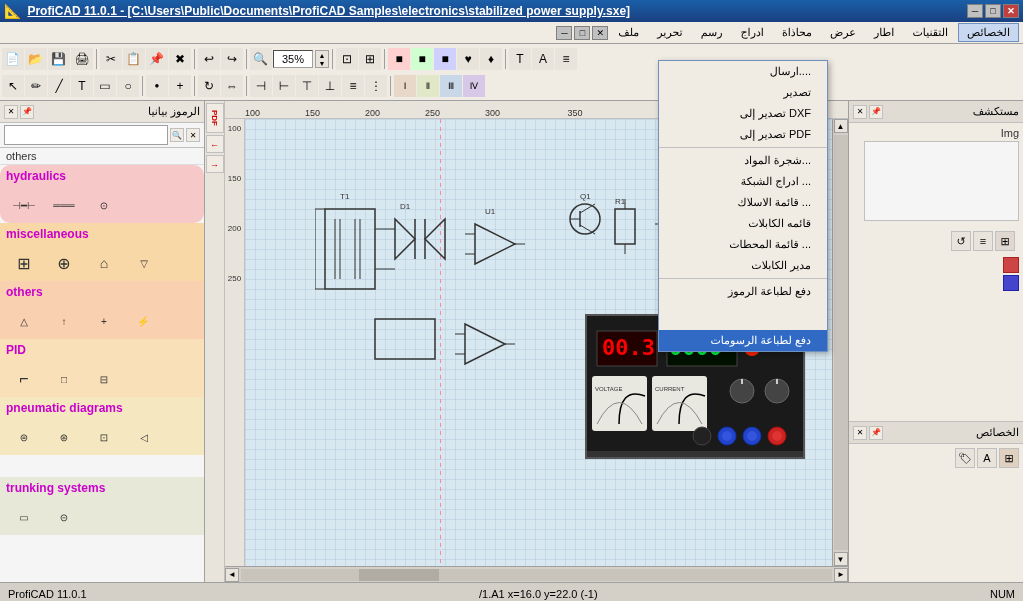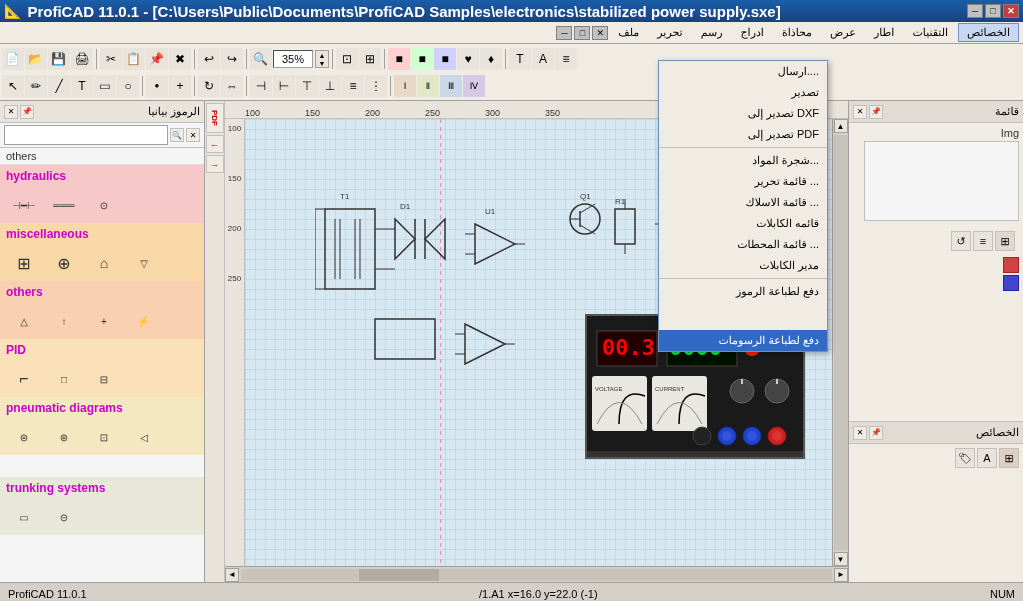--- a/index.html
+++ b/index.html
@@ -246,21 +246,21 @@
       right: 195px;
       width: 170px;
       background: #f0ece4;
       border: 1px solid #7090c0;
       box-shadow: 2px 2px 6px rgba(0,0,0,0.3);
       z-index: 1000;
       direction: rtl;
       font-size: 11px;
     }
     .dropdown-item {
-      padding: 4px 8px;
+      padding: 4px 16px;
       cursor: pointer;
       color: #000;
       white-space: nowrap;
     }
     .dropdown-item.highlighted { background: #316ac5; color: white; margin-top: 28px; }
     .dropdown-separator { height: 1px; background: #c0c0c0; margin: 2px 0; }
     
     
     #h-scrollbar {
       height: 16px;
@@ -272,21 +272,21 @@
     #v-scrollbar {
       width: 16px;
       background: #d4d0c8;
       border-left: 1px solid #a0a0a0;
       display: flex;
       flex-direction: column;
       align-items: center;
     }
     
     
-    .cat-hydraulics { background: #f7c8c8; }
+    .cat-hydraulics { background: #f7c8c8; border-radius: 10px; }
     .cat-misc { background: #f9d8a8; }
     .cat-others { background: #f9d0b0; }
     .cat-pid { background: #f9e0b8; }
     .cat-pneumatic { background: #f5e8c0; }
     .cat-trunking { background: #e8e8d8; margin-top: 22px; }
     .sidebar-btn {
       width: 14px; height: 14px;
       background: #f0ece4;
       border: 1px solid #c0c0c0;
       display: flex; align-items: center; justify-content: center;
@@ -369,21 +369,21 @@
       color: #c00;
       font-weight: bold;
     }
   </style>
 </head>
 <body>
 
 <div id="title-bar">
   <div style="display:flex;align-items:center;gap:6px;">
     <span style="font-size:14px;">📐</span>
-    <span style="font-size:15px;">ProfiCAD 11.0.1 - [C:\Users\Public\Documents\ProfiCAD Samples\electronics\stabilized power supply.sxe]</span>
+    <span style="font-size:12px;text-decoration:underline;">ProfiCAD 11.0.1 - [C:\Users\Public\Documents\ProfiCAD Samples\electronics\stabilized power supply.sxe]</span>
   </div>
   <div id="title-bar-buttons">
     <div class="tb-btn">─</div>
     <div class="tb-btn">□</div>
     <div class="tb-btn" style="background:#c04040;color:white;">✕</div>
   </div>
 </div>
 
 <div id="menu-bar">
   <div class="menu-item active">الخصائص</div>
@@ -555,21 +555,21 @@
   </div>
 
   <div id="canvas-area" style="flex:1;display:flex;flex-direction:column;overflow:hidden;">
 
     <div id="ruler-h" style="height:18px;background:#e8e4dc;border-bottom:1px solid #c0c0c0;display:flex;align-items:flex-end;padding-left:20px;font-size:9px;color:#333;overflow:hidden;">
       <span style="min-width:60px;">100</span>
       <span style="min-width:60px;">150</span>
       <span style="min-width:60px;">200</span>
       <span style="min-width:60px;">250</span>
       <span style="min-width:60px;">300</span>
-      <span style="min-width:60px;">350</span>
+      <span style="min-width:60px;text-align:center;">350</span>
     </div>
 
     <div style="display:flex;flex:1;overflow:hidden;">
 
       <div id="ruler-v" style="width:20px;background:#e8e4dc;border-right:1px solid #c0c0c0;font-size:9px;color:#333;display:flex;flex-direction:column;overflow:hidden;padding-top:5px;align-items:center;">
         <span style="height:50px;display:flex;align-items:flex-start;font-size:8px;">100</span>
         <span style="height:50px;display:flex;align-items:flex-start;font-size:8px;">150</span>
         <span style="height:50px;display:flex;align-items:flex-start;font-size:8px;">200</span>
         <span style="height:50px;display:flex;align-items:flex-start;font-size:8px;">250</span>
       </div>
@@ -694,21 +694,21 @@
         <div style="width:80px;height:12px;background:#b0aca4;margin-left:20%;"></div>
       </div>
       <div style="width:14px;height:14px;background:#e8e4dc;border:1px solid #a0a0a0;display:flex;align-items:center;justify-content:center;font-size:8px;cursor:pointer;">►</div>
     </div>
   </div>
 
   <div id="right-panel" style="width:175px;min-width:175px;background:#f0ece4;border-left:1px solid #a0a0a0;display:flex;flex-direction:column;">
 
     <div id="right-panel-top" style="flex:1;border-bottom:1px solid #c0c0c0;display:flex;flex-direction:column;">
       <div id="right-panel-header" style="height:22px;background:#e0dcd4;border-bottom:1px solid #c0c0c0;display:flex;align-items:center;justify-content:space-between;padding:0 4px;direction:rtl;">
-        <span>قائمة</span>
+        <span>مستكشف</span>
         <div style="display:flex;gap:2px;">
           <div style="width:14px;height:14px;background:#f0ece4;border:1px solid #c0c0c0;display:flex;align-items:center;justify-content:center;font-size:8px;cursor:pointer;">📌</div>
           <div style="width:14px;height:14px;background:#f0ece4;border:1px solid #c0c0c0;display:flex;align-items:center;justify-content:center;font-size:8px;cursor:pointer;">✕</div>
         </div>
       </div>
 
       <div id="img-panel" style="padding:4px;direction:rtl;">
         <span class="img-label">Img</span>
         <div id="img-placeholder" style="width:155px;height:80px;background:#f5f5f5;border:1px solid #c0c0c0;"></div>
       </div>
@@ -751,21 +751,21 @@
   <span>NUM</span>
 </div>
 
 <div id="dropdown-menu">
   <div class="dropdown-item">....ارسال</div>
   <div class="dropdown-item">تصدير</div>
   <div class="dropdown-item">DXF تصدير إلى</div>
   <div class="dropdown-item">PDF تصدير إلى</div>
   <div class="dropdown-separator"></div>
   <div class="dropdown-item">...شجرة المواد</div>
-  <div class="dropdown-item">... قائمة تحرير</div>
+  <div class="dropdown-item">... ادراج الشبكة</div>
   <div class="dropdown-item">... قائمة الاسلاك</div>
   <div class="dropdown-item">قائمه الكابلات</div>
   <div class="dropdown-item">... قائمة المحطات</div>
   <div class="dropdown-item">مدير الكابلات</div>
   <div class="dropdown-separator"></div>
   <div class="dropdown-item">دفع لطباعة الرموز</div>
   <div class="dropdown-item highlighted">دفع لطباعة الرسومات</div>
 </div>
 
 </body></html>

